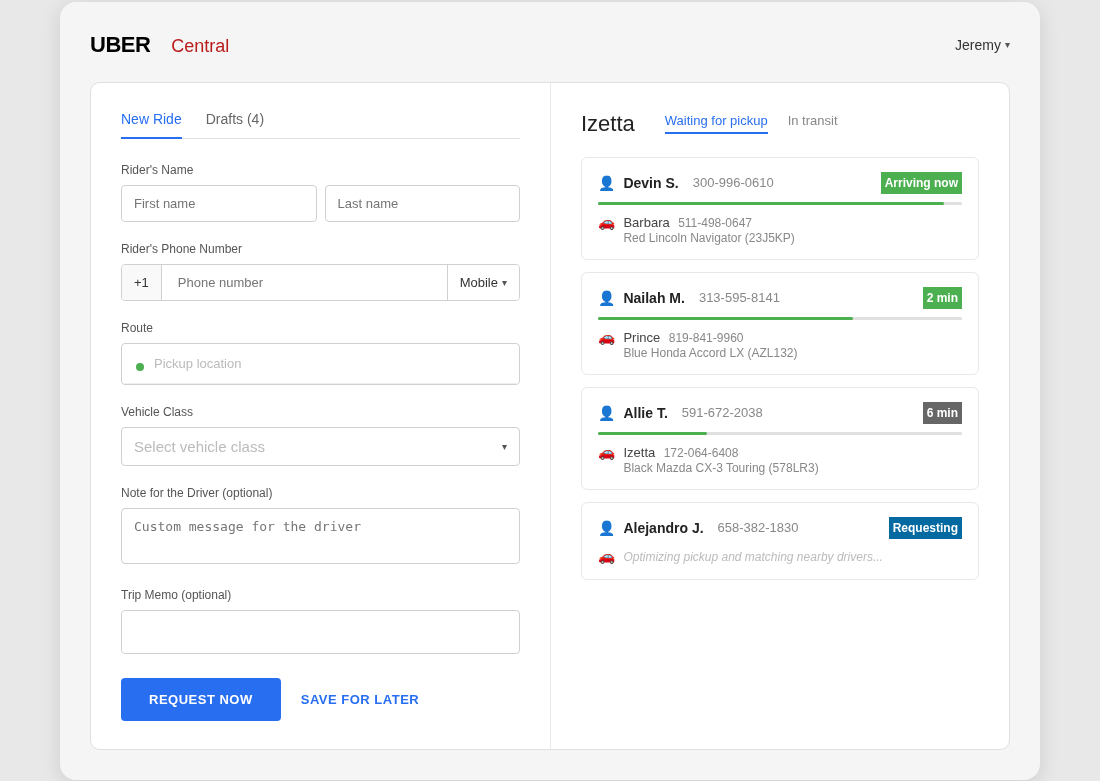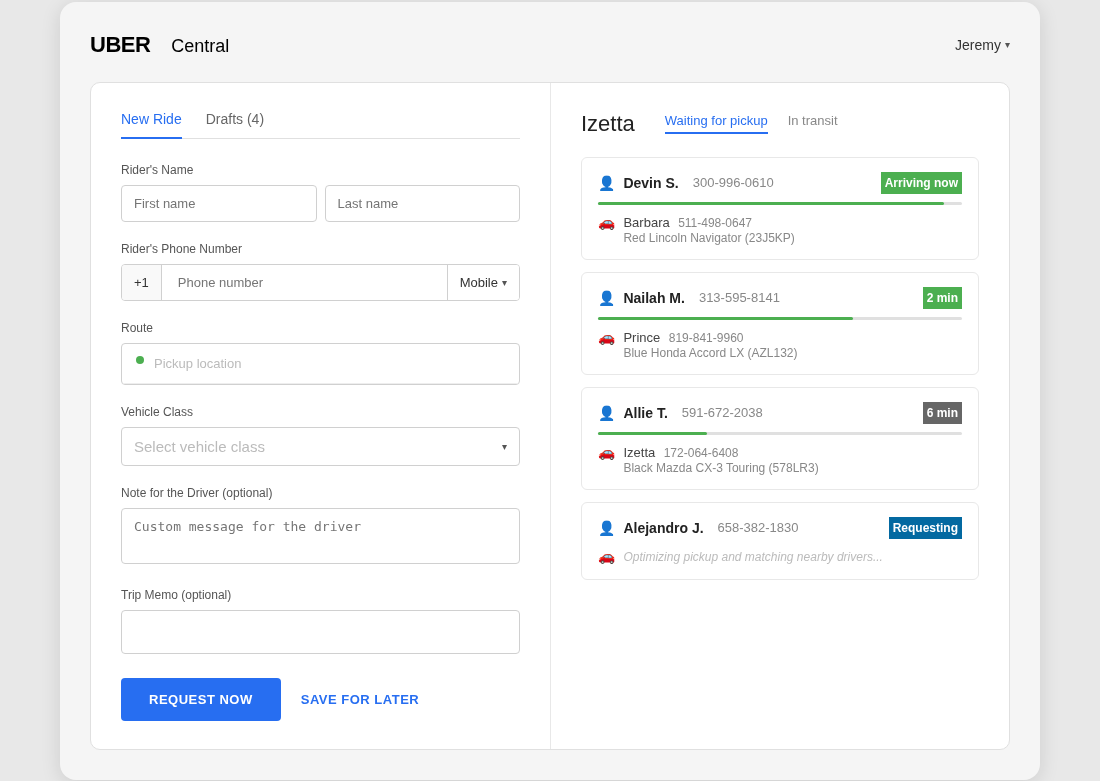--- a/index.html
+++ b/index.html
@@ -33,21 +33,21 @@
       justify-content: flex-end;
     }
     .logo-uber {
       font-weight: 900;
       font-size: 22px;
       color: #000;
       letter-spacing: -0.5px;
     }
     .logo-central {
       font-size: 18px;
-      color: #000000;
+      color: #b91c1c;
       font-weight: 400;
     }
     .user-menu {
       font-size: 14px;
       color: #333;
       cursor: pointer;
       display: flex;
       align-items: center;
       gap: 4px;
     }
@@ -144,21 +144,21 @@
       background: #fff;
     }
     .route-box {
       border: 1px solid #d0d0d0;
       border-radius: 4px;
       padding: 0;
       overflow: hidden;
     }
     .route-item {
       display: flex;
-      align-items: flex-start;
+      align-items: flex-end;
       padding: 12px 14px;
       gap: 10px;
       font-size: 13px;
       color: #bbb;
     }
     .route-item:first-child {
       border-bottom: 1px solid #eee;
     }
     .dot-green {
       width: 8px;

